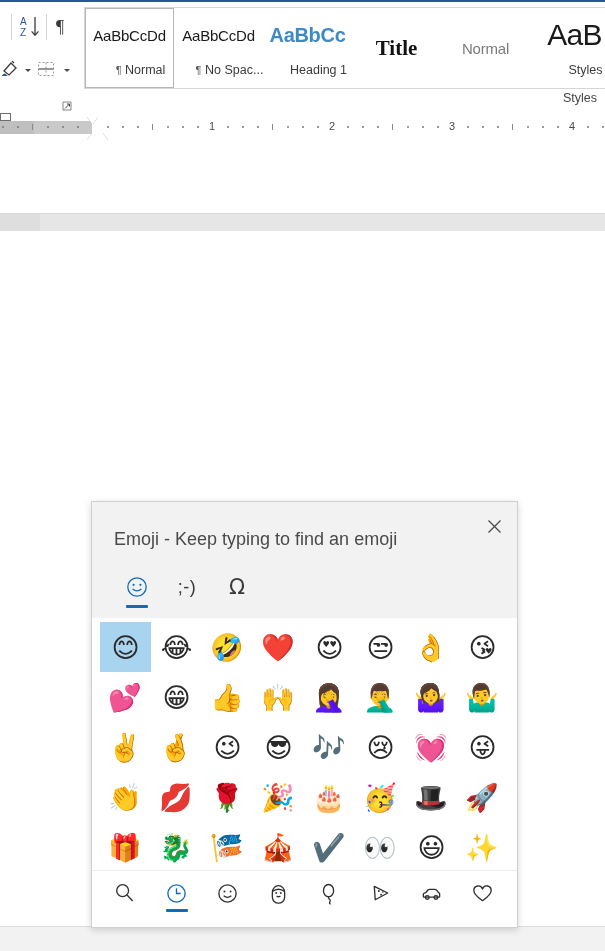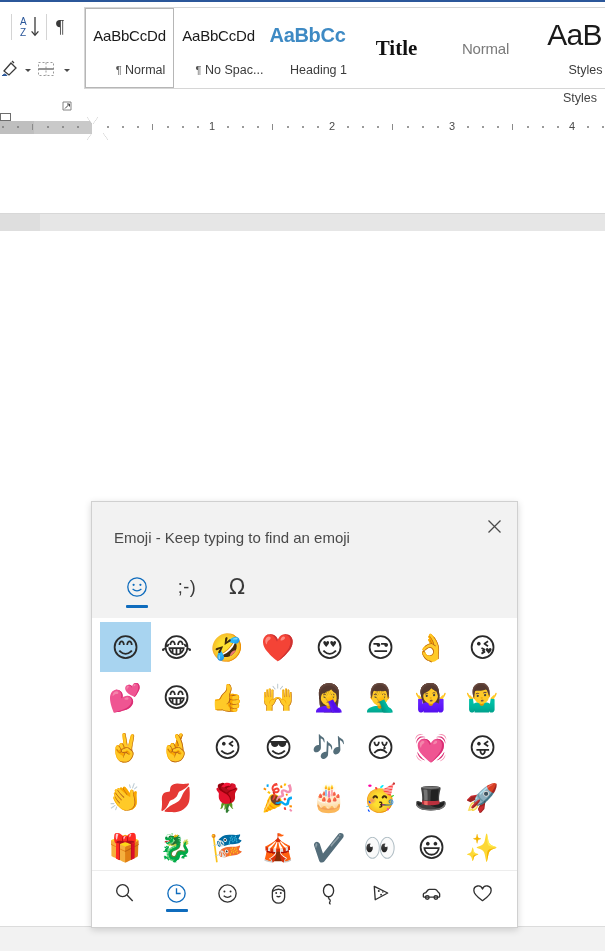--- a/index.html
+++ b/index.html
@@ -272,21 +272,21 @@
   #panel-header {
     position: relative;
     height: 116px;
     background: #f2f2f2;
     box-sizing: border-box;
   }
   #panel-title {
     position: absolute;
     left: 22px;
     top: 27px;
-    font-size: 15px;
+    font-size: 18px;
     color: #4a4a4a;
     letter-spacing: 0px;
     white-space: nowrap;
   }
   #close-btn {
     position: absolute;
     right: 9px;
     top: 11px;
     width: 28px;
     height: 26px;

